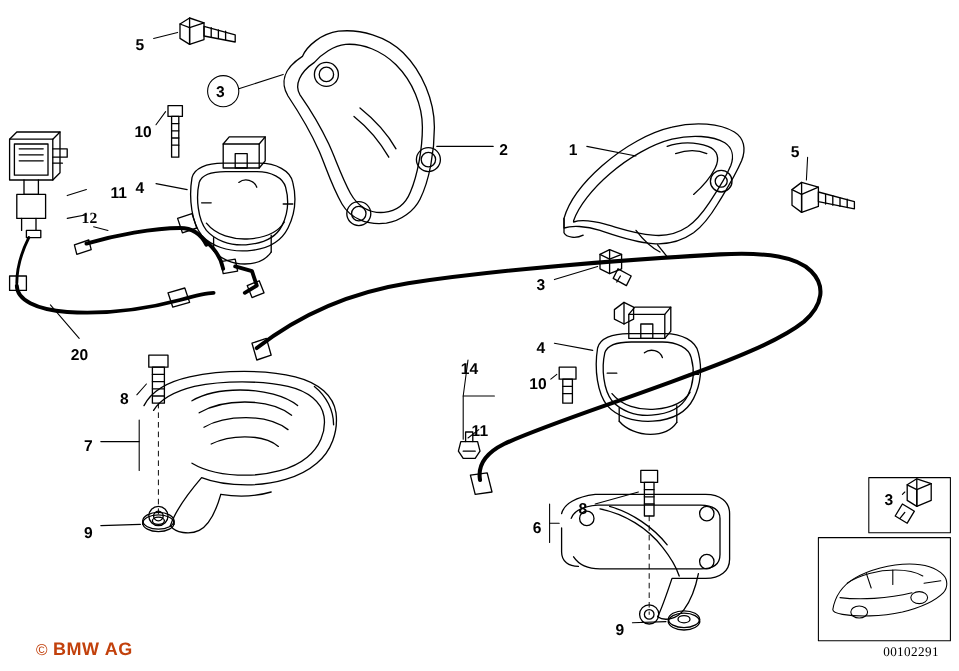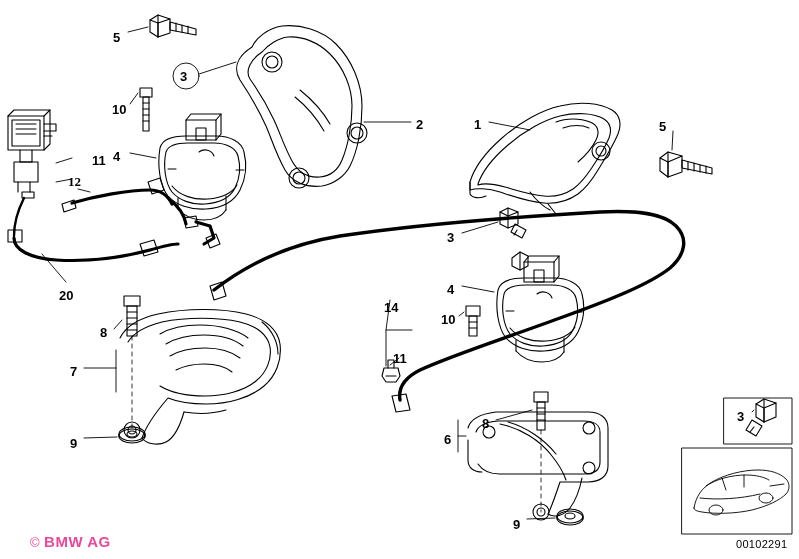--- a/index.html
+++ b/index.html
@@ -36,28 +36,28 @@
     white-space: nowrap;
     line-height: 13px;
   }
   .brand {
     position: absolute;
     left: 30px;
     top: 533px;
     font-family: "Liberation Sans", sans-serif;
     font-size: 15px;
     font-weight: bold;
-    color: #ec4899;
+    color: #c2410c;
     letter-spacing: 0.5px;
   }
   .partno {
     position: absolute;
     left: 700px;
     top: 538px;
-    font-family: Liberation Sans, sans-serif;
+    font-family: Liberation Serif, serif;
     font-size: 11px;
     color: #000000;
     letter-spacing: 0.3px;
     padding-left: 36px;
   }
   .copy-mark {
     display: inline-block;
     margin-right: 4px;
     font-weight: normal;
     font-size: 13px;

